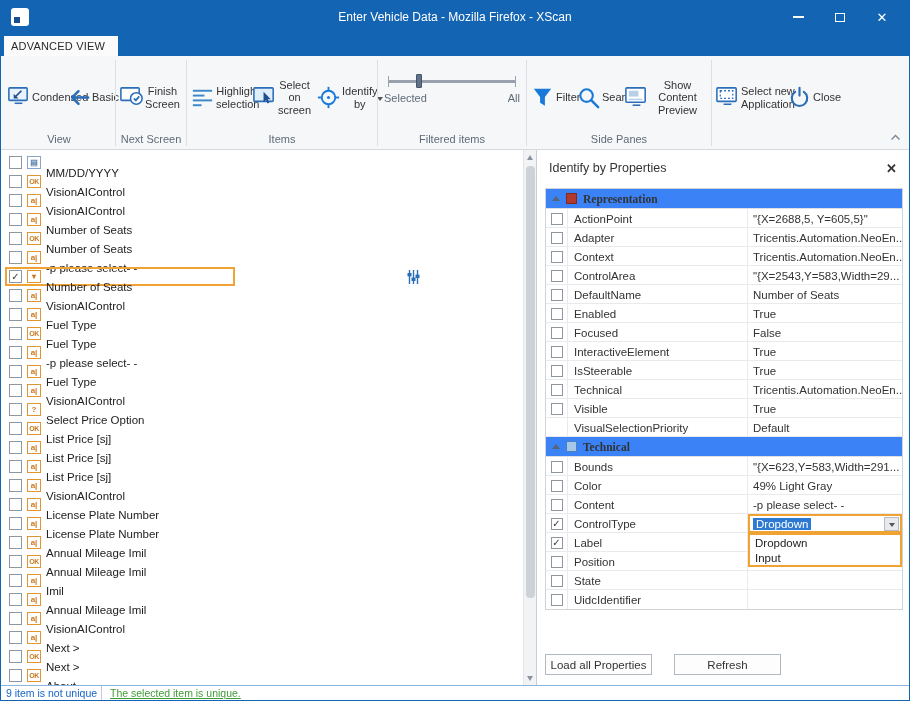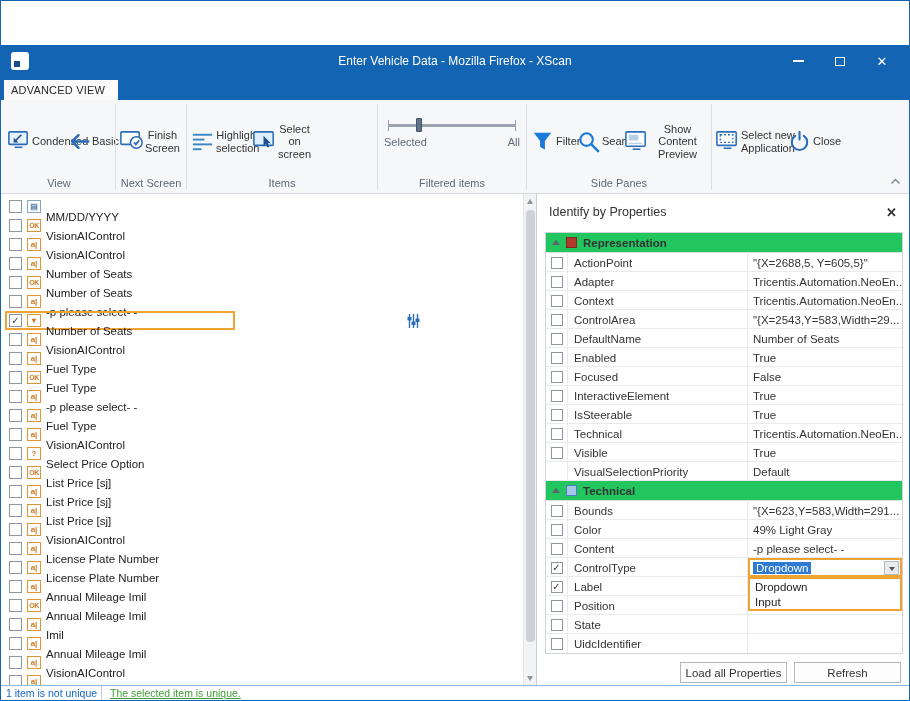--- a/index.html
+++ b/index.html
@@ -12,21 +12,21 @@
   .window {
     width:910px; height:701px;
     border:1px solid #1464b4;
     display:flex; flex-direction:column;
     background:#fff;
   }
 
   
   .titlebar {
     height:32px; background:#1464b4; color:#fff;
-    display:flex; align-items:center; position:relative; flex:0 0 32px;margin-top:44px;
+    display:flex; align-items:center; position:relative; flex:0 0 32px;
   }
   .app-icon {
     width:18px; height:18px; margin-left:10px; background:#fff; border-radius:3px;
     position:relative;
   }
   .app-icon::after {
     content:""; position:absolute; left:3px; bottom:3px; width:6px; height:6px; background:#1a4f8f;
   }
   .tb-title {
     position:absolute; left:0; right:0; text-align:center; font-size:12px; pointer-events:none;
@@ -110,22 +110,22 @@
   .sarrow.bottom { margin-top:auto; }
 
   
   .props-pane { width:372px; flex:0 0 372px; background:#fff; display:flex; flex-direction:column; min-height:0; }
   .pp-header { height:36px; flex:0 0 36px; display:flex; align-items:center; padding:0 12px; font-size:12.5px; color:#333; }
   .pp-title { flex:1; }
   .pp-close { font-size:13px; color:#333; font-weight:bold; }
 
   .grid { margin:2px 6px 0 8px; border:1px solid #d0d4d9; font-size:11.5px; color:#333; background:#fff; }
   .sec-header {
-    height:20px; background:#22c55e; border-bottom:1px solid #dcdfe3;
-    display:flex; align-items:center; gap:6px; padding-left:6px; font-weight:bold;
+    height:20px; background:#3b82f6; border-bottom:1px solid #dcdfe3;
+    display:flex; align-items:center; gap:6px; padding-left:6px; font-weight:bold;font-family:Liberation Serif, serif;
   }
   .tri { width:0; height:0; border-left:4px solid transparent; border-right:4px solid transparent; border-bottom:5px solid #5a6472; }
   .sec-icon { width:11px; height:11px; border:1px solid #666; }
   .prow { display:grid; grid-template-columns:22px 180px 1fr; height:19px; border-bottom:1px solid #e8eaed; align-items:center; }
   .prow:last-child { border-bottom:none; }
   .pcell { height:19px; display:flex; align-items:center; overflow:hidden; white-space:nowrap; }
   .pc-cb { justify-content:center; border-right:1px solid #e8eaed; }
   .pc-cb .cb { width:12px; height:12px; flex:0 0 12px; }
   .pc-name { padding-left:6px; border-right:1px solid #e8eaed; }
   .pc-val { padding-left:5px; }
@@ -137,21 +137,21 @@
     margin-left:auto; margin-right:3px; width:15px; height:14px;
     background:#e8eaed; border:1px solid #b7bcc3;
     display:flex; align-items:center; justify-content:center;
   }
   .combo-popup {
     position:absolute; left:0; right:0; top:19px; background:#fff;
     border:2px solid #f0a332; z-index:7;
   }
   .combo-option { height:15px; display:flex; align-items:center; padding:0 5px; color:#222; }
 
-  .pp-footer { margin-top:auto; padding:8px 8px 10px; display:flex; justify-content:flex-end; gap:7px; flex:0 0 auto; }
+  .pp-footer { margin-top:auto; padding:8px 8px 10px; display:flex; gap:22px; flex:0 0 auto; }
   .btn {
     min-width:107px; height:21px; background:#fdfdfd; border:1px solid #b2b8bf;
     font-size:11.5px; color:#333; display:flex; align-items:center; justify-content:center;
   }
 
   
   .statusbar { height:15px; flex:0 0 15px; border-top:1px solid #8ab6e0; background:#fff; display:flex; align-items:center; font-size:10.5px; }
   .sb-left { width:101px; padding-left:5px; color:#1464c8; border-right:1px solid #c8ccd2; height:100%; display:flex; align-items:center; }
   .sb-right { padding-left:8px; color:#3f9c35;text-decoration:underline; }
 </style>
@@ -243,20 +243,36 @@
           <span>Highlight selection</span>
         </div>
         <div class="rbtn" style="width:64px">
           <span class="ric">
             <svg width="27" height="27" viewBox="0 0 28 28">
                 <rect x="3" y="4" width="20" height="14" rx="1" fill="#dfeefb" stroke="#2a6db8" stroke-width="1.6"></rect>
                 <polygon points="13,8 13,19 15.6,16.6 17.2,20.2 19,19.4 17.4,15.8 20.5,15.8" fill="#1f4f8f"></polygon>
               </svg>
           </span>
           <span>Select on screen</span>
+        </div>
+        <div class="rbtn" style="width:60px">
+          <span class="ric">
+            <svg width="27" height="27" viewBox="0 0 28 28">
+                <circle cx="14" cy="14" r="7" fill="none" stroke="#1a7ad9" stroke-width="2"></circle>
+                <circle cx="14" cy="14" r="1.6" fill="#1a7ad9"></circle>
+                <g stroke="#1a7ad9" stroke-width="2">
+                  <line x1="14" y1="3" x2="14" y2="7"></line>
+                  <line x1="14" y1="21" x2="14" y2="25"></line>
+                  <line x1="3" y1="14" x2="7" y2="14"></line>
+                  <line x1="21" y1="14" x2="25" y2="14"></line>
+                </g>
+              </svg>
+          </span>
+          <span>Identify by</span>
+          <span class="caret-down"></span>
         </div>
       </div>
       <div class="caption">Items</div>
     </div>
 
     <div class="rsep"></div>
 
     <div class="rgroup slider-box">
       <div class="slider">
         <span class="tick" style="left:0"></span>
@@ -731,17 +747,17 @@
           </div>
         </div>
       <div class="pp-footer">
         <div class="btn">Load all Properties</div>
         <div class="btn">Refresh</div>
       </div>
     </div>
   </div>
 
   <div class="statusbar">
-    <span class="sb-left">1 item is not unique</span>
+    <span class="sb-left">9 item is not unique</span>
     <span class="sb-right">The selected item is unique.</span>
   </div>
 
 </div>
 
 </body></html>

